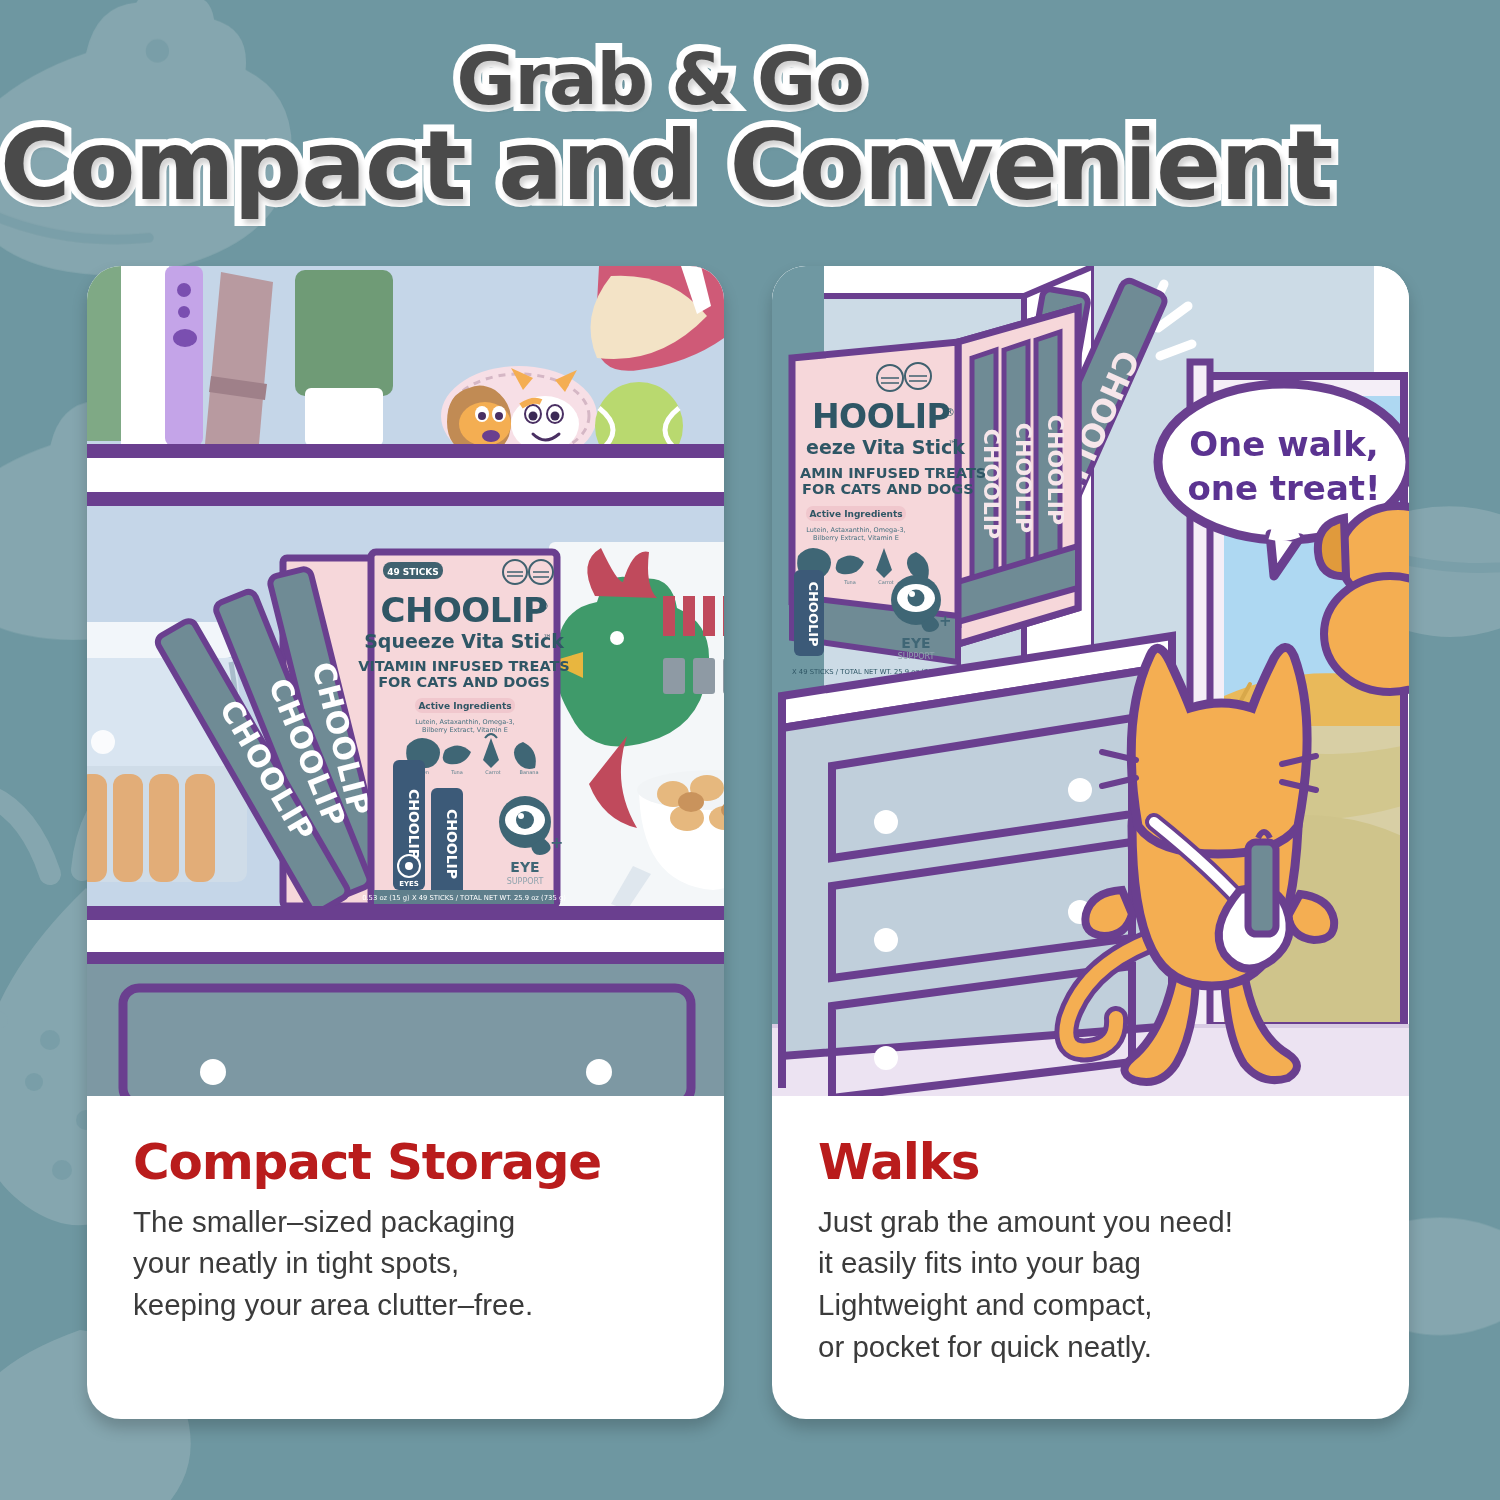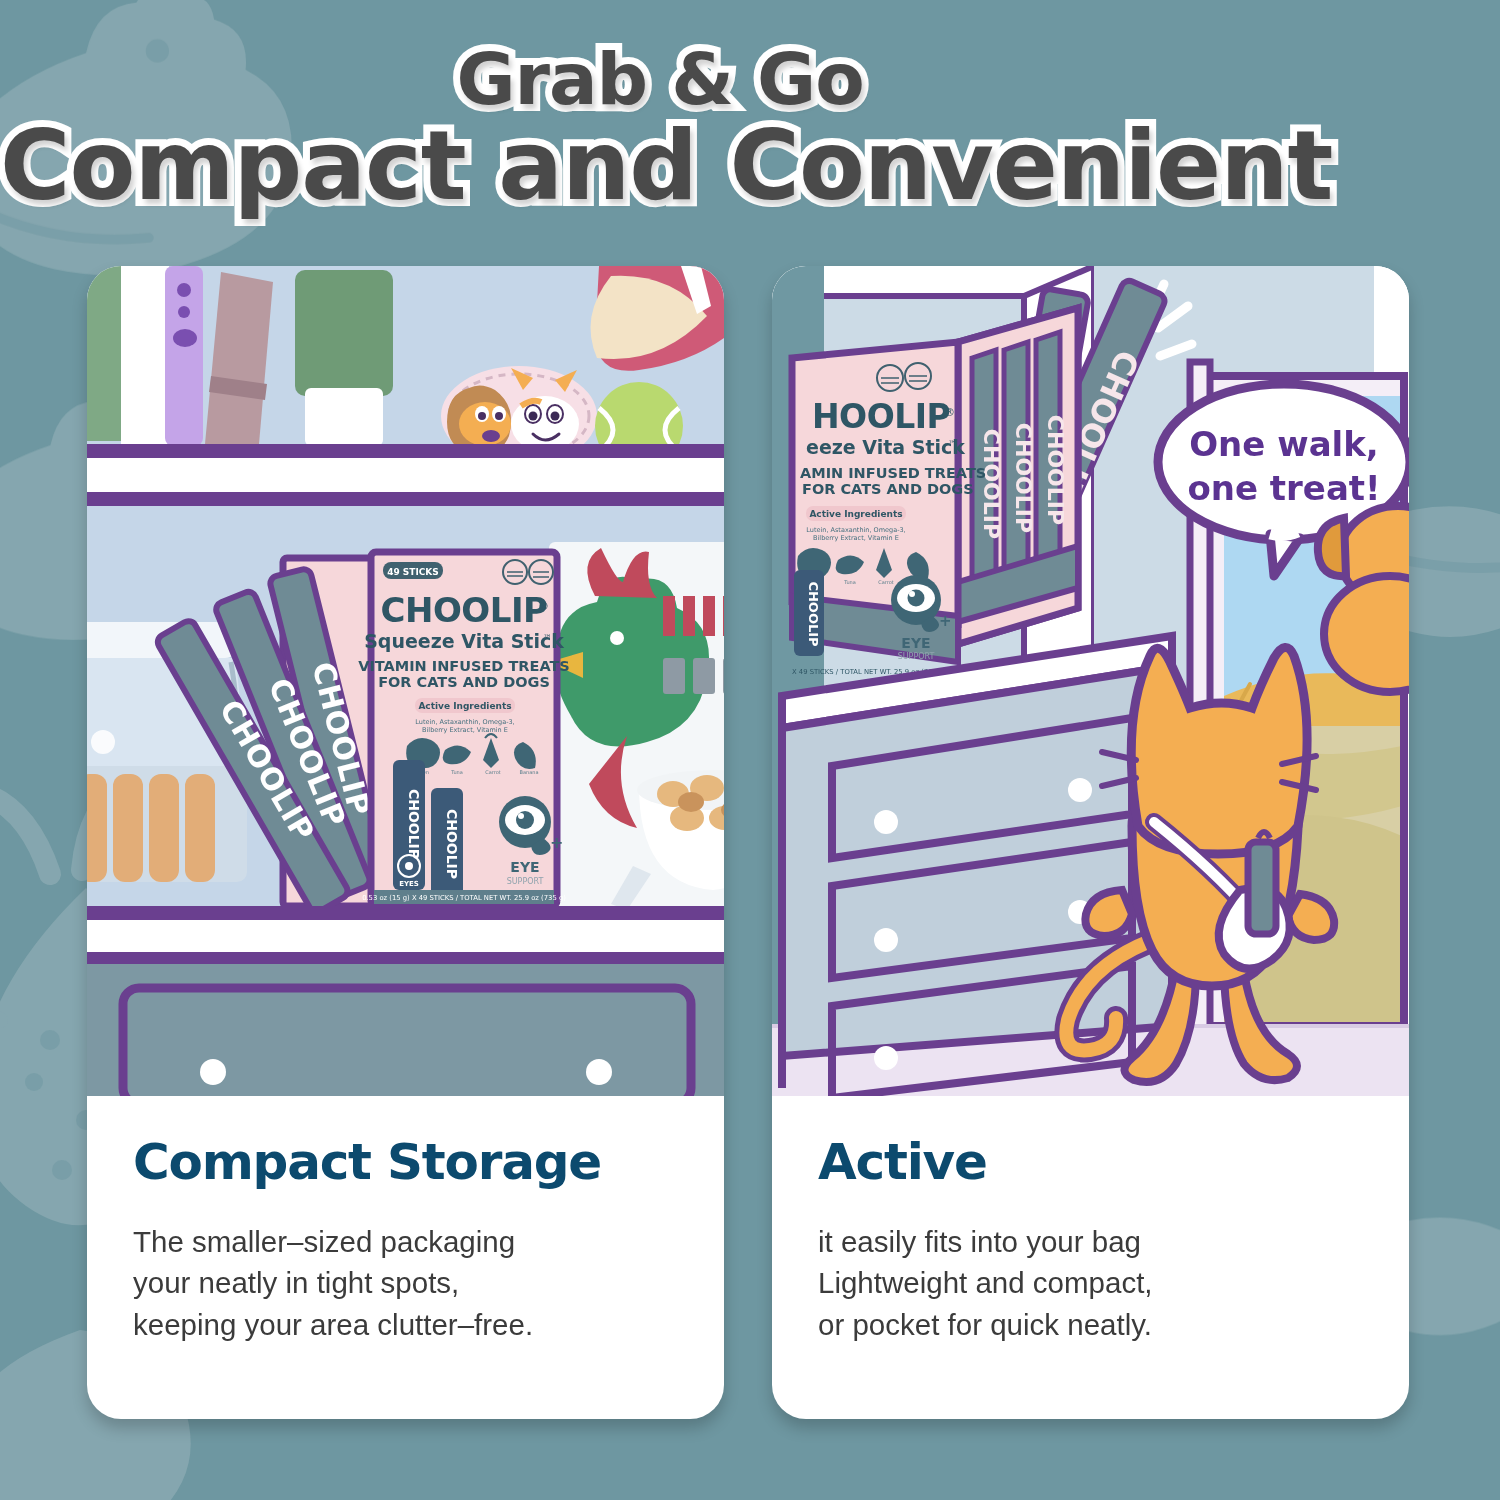--- a/index.html
+++ b/index.html
@@ -71,23 +71,23 @@
   }
   .illus-svg { display: block; width: 637px; height: 830px; }
 
   .card-body {
     padding: 40px 46px 0 46px;
   }
   .card-heading {
     font-family: "DejaVu Sans", sans-serif;
     font-weight: bold;
     font-size: 50px;
-    color: #0c4a6e;
+    color: #b91c1c;
     letter-spacing: -1.2px;
-    margin-bottom: 32px;
+    margin-bottom: 12px;
     line-height: 1.05;
   }
   .card-text {
     font-size: 29.5px;
     line-height: 1.42;
     color: #3b3b3b;
     font-family: "Liberation Sans", sans-serif;
     font-weight: 300;
   }
   .card-text span { display: block; }
@@ -552,20 +552,21 @@
           <path d="M468 624 q36 -8 46 18 q12 32 -14 52 q-28 20 -48 -6 q-16 -26 16 -64z" fill="#ffffff" stroke="#6a3f8f" stroke-width="8"></path>
 
           <rect x="476" y="576" width="28" height="92" rx="8" fill="#6f8b95" stroke="#6a3f8f" stroke-width="7"></rect>
           <path d="M486 572 q6 -12 12 0" stroke="#6a3f8f" stroke-width="6" fill="none"></path>
         </g>
       </g>
     </svg>
   </div>
 
   <div class="card-body">
-    <div class="card-heading">Active</div>
+    <div class="card-heading">Walks</div>
     <div class="card-text">
+      <span>Just grab the amount you need!</span>
       <span>it easily fits into your bag</span>
       <span>Lightweight and compact,</span>
       <span>or pocket for quick neatly.</span>
     </div>
   </div>
 </div>
 
 </body></html>

